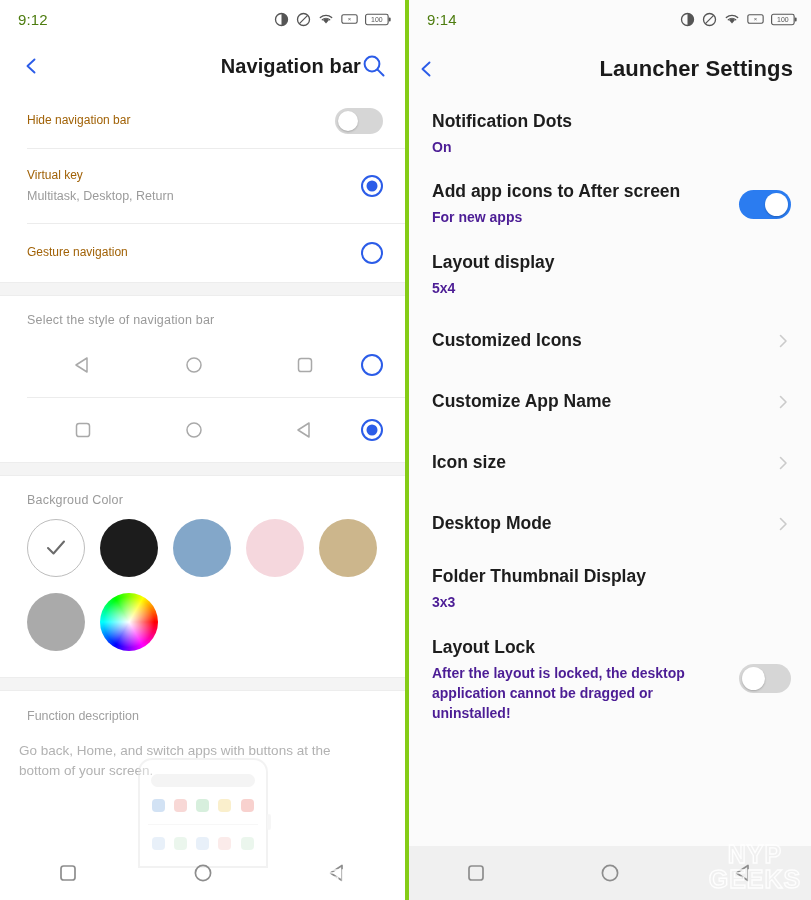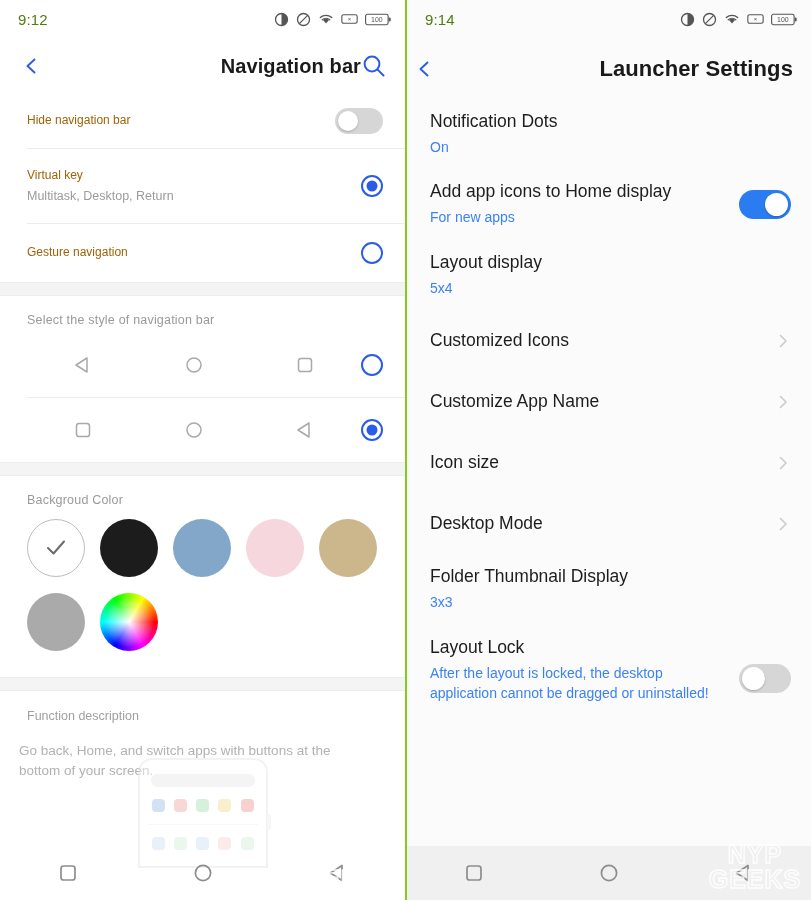--- a/index.html
+++ b/index.html
@@ -7,21 +7,21 @@
     width: 811px; height: 900px;
     font-family: "Liberation Sans", sans-serif;
     background: #ffffff;
     overflow: hidden;
   }
   .screens { display: flex; width: 811px; height: 900px; }
 
   
   .phone { position: relative; height: 900px; overflow: hidden; background: #ffffff; }
   .phone.left  { width: 405px; }
-  .phone.right { width: 406px; background: #fbfbfb; border-left: 2px solid #84cc16; }
+  .phone.right { width: 406px; background: #fbfbfb; border-left: 4px solid #84cc16; }
 
   
   .statusbar {
     height: 38px; display: flex; align-items: center;
     justify-content: space-between; padding: 0 14px 0 18px;
   }
   .status-time { font-size: 15px; color: #4d7c0f; letter-spacing: .1px; }
   .status-icons { display: flex; align-items: center; gap: 7px; }
   .sicon { display: block; }
 
@@ -100,24 +100,24 @@
   .illus-icons span { width: 13px; height: 13px; border-radius: 4px; display: block; }
   .illus-line { height: 1px; background: #eeeeee; margin: 12px 8px 0 8px; }
   .illus-btn { position: absolute; right: -3px; top: 56px; width: 4px; height: 16px; background: #ececec; border-radius: 2px; }
 
   
   .sysnav { position: absolute; left: 0; bottom: 0; width: 100%; height: 54px;
             display: flex; align-items: center; justify-content: space-around; }
   .sysnav.tinted { background: #f0f0f0; }
 
   
-  .rrow { display: flex; align-items: center; justify-content: space-between; padding: 0 20px 0 23px; }
+  .rrow { display: flex; align-items: center; justify-content: space-between; padding: 0 20px 0 23px; font-weight: bold; }
   .rrow-text { display: flex; flex-direction: column; padding-right: 12px; }
   .rrow-title { font-size: 17.5px; color: #1d1d1d; line-height: 1.3; }
-  .rrow-sub { font-size: 14px; color: #3b82f6; margin-top: 5px; line-height: 1.42; }
+  .rrow-sub { font-size: 14px; color: #4c1d95; margin-top: 5px; line-height: 1.42; }
   .chev { width: 16px; height: 16px; flex: 0 0 auto; }
 
   
   .watermark {
     position: absolute; right: 6px; bottom: 6px;
     width: 100px; height: 52px; pointer-events: none;
     font-weight: bold; font-size: 25px; line-height: 25px;
     color: transparent; -webkit-text-stroke: 1.4px rgba(255,255,255,.95);
     letter-spacing: 1px; text-align: center; opacity: .92;
   }
@@ -342,21 +342,21 @@
 
     <div class="rrow" style="height:68px;">
       <div class="rrow-text">
         <span class="rrow-title">Notification Dots</span>
         <span class="rrow-sub">On</span>
       </div>
     </div>
 
     <div class="rrow" style="height:72px;">
       <div class="rrow-text">
-        <span class="rrow-title">Add app icons to Home display</span>
+        <span class="rrow-title">Add app icons to After screen</span>
         <span class="rrow-sub">For new apps</span>
       </div>
       <div class="switch on" style="width:52px;height:29px;border-radius:15px;">
         <span class="knob" style="width:23px;height:23px;top:3px;"></span>
       </div>
     </div>
 
     <div class="rrow" style="height:70px;">
       <div class="rrow-text">
         <span class="rrow-title">Layout display</span>

